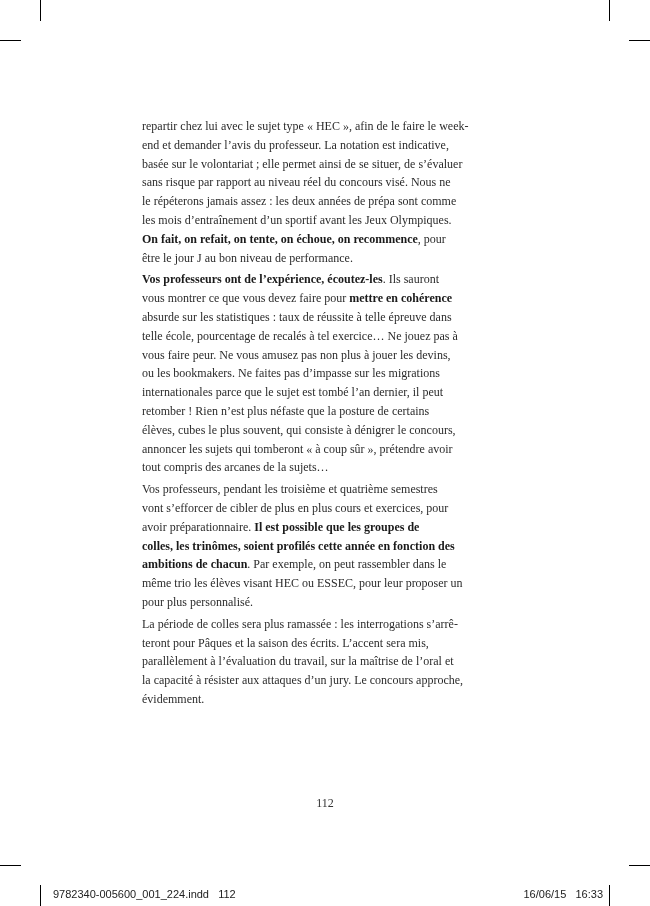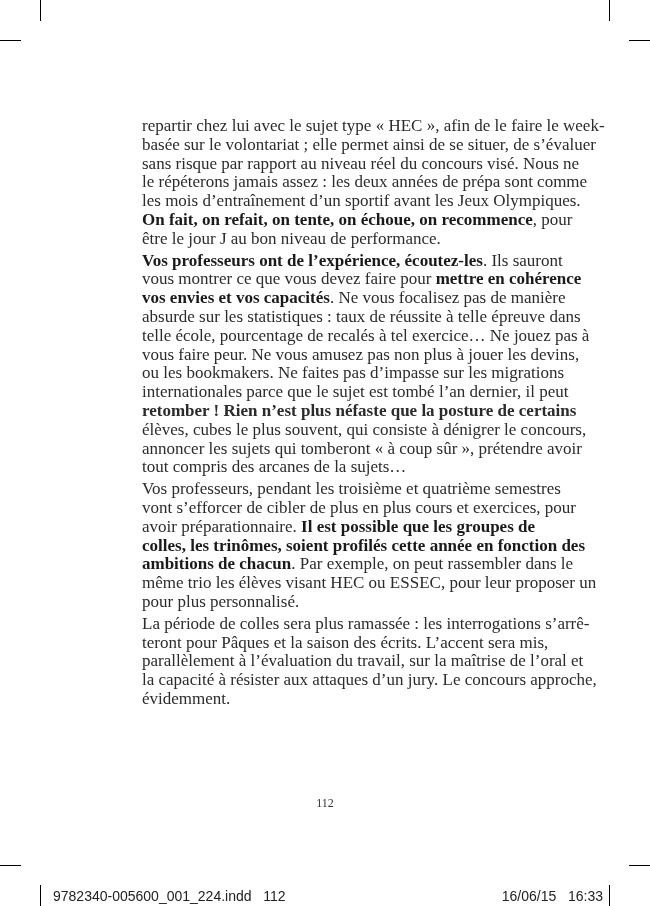--- a/index.html
+++ b/index.html
@@ -19,21 +19,21 @@
   }
   .crop.v { width: 1px; height: 21px; }
   .crop.h { width: 21px; height: 1px; }
 
   .text-block {
     position: absolute;
     left: 142px;
     top: 117px;
     width: 391px;
     font-family: "Liberation Serif", "DejaVu Serif", serif;
-    font-size: 17px;
+    font-size: 12px;
     color: #2b2b2b;
   }
   .para {
     margin: 0 0 3px 0;
   }
   .line {
     display: block;
     height: 18.8px;
     line-height: 18.8px;
     white-space: nowrap;
@@ -55,58 +55,58 @@
     top: 796px;
     text-align: center;
     font-family: "Liberation Serif", "DejaVu Serif", serif;
     font-size: 12px;
     color: #333;
   }
   .slug {
     position: absolute;
     top: 888px;
     font-family: "Liberation Sans", "DejaVu Sans", sans-serif;
-    font-size: 14px;
+    font-size: 11px;
     color: #222;
   }
   .slug.left { left: 53px; }
   .slug.right { right: 47px; }
 </style>
 </head>
 <body>
 
 <div class="crop v" style="left:40px; top:0;"></div>
 <div class="crop h" style="left:0; top:40px;"></div>
 <div class="crop v" style="left:609px; top:0;"></div>
 <div class="crop h" style="left:629px; top:40px;"></div>
 <div class="crop h" style="left:0; top:865px;"></div>
 <div class="crop v" style="left:40px; top:885px;"></div>
 <div class="crop h" style="left:629px; top:865px;"></div>
 <div class="crop v" style="left:609px; top:885px;"></div>
 
 <div class="text-block" id="text-block">
     <div class="para">
       <span class="line" style="white-space: normal; display: block; text-align: left; text-align-last: left;"><span style="white-space: nowrap; word-spacing: 0px;"><span>repartir chez lui avec le sujet type « HEC », afin de le faire le week-</span></span></span>
+      <span class="line" style="white-space: normal; display: block; text-align: left; text-align-last: left;"><span style="white-space: nowrap; word-spacing: 0px;"><span>end et demander l’avis du professeur. La notation est indicative,</span></span></span>
       <span class="line" style="white-space: normal; display: block; text-align: left; text-align-last: left;"><span style="white-space: nowrap; word-spacing: 0px;"><span>basée sur le volontariat ; elle permet ainsi de se situer, de s’évaluer</span></span></span>
       <span class="line" style="white-space: normal; display: block; text-align: left; text-align-last: left;"><span style="white-space: nowrap; word-spacing: 0px;"><span>sans risque par rapport au niveau réel du concours visé. Nous ne</span></span></span>
       <span class="line" style="white-space: normal; display: block; text-align: left; text-align-last: left;"><span style="white-space: nowrap; word-spacing: 0px;"><span>le répéterons jamais assez : les deux années de prépa sont comme</span></span></span>
       <span class="line" style="white-space: normal; display: block; text-align: left; text-align-last: left;"><span style="white-space: nowrap; word-spacing: 0px;"><span>les mois d’entraînement d’un sportif avant les Jeux Olympiques.</span></span></span>
       <span class="line" style="white-space: normal; display: block; text-align: left; text-align-last: left;"><span style="white-space: nowrap; word-spacing: 0px;"><b>On fait, on refait, on tente, on échoue, on recommence</b><span>, pour</span></span></span>
       <span class="line last" style="white-space: normal;"><span>être le jour J au bon niveau de performance.</span></span>
     </div>
     <div class="para">
       <span class="line" style="white-space: normal; display: block; text-align: left; text-align-last: left;"><span style="white-space: nowrap; word-spacing: 0.00223214px;"><b>Vos professeurs ont de l’expérience, écoutez-les</b><span>. Ils sauront</span></span></span>
       <span class="line" style="white-space: normal; display: block; text-align: center; text-align-last: left;"><span style="white-space: nowrap; word-spacing: 0px;"><span>vous montrer ce que vous devez faire pour </span><b>mettre en cohérence</b></span></span>
-      <span class="line" style="white-space: normal; display: block; text-align: left; text-align-last: left;"><span style="white-space: nowrap; word-spacing: -0.0015625px;"><b>vos envies et vos capacités</b><span>. Ne vous focalisez pas de manière</span></span></span>
       <span class="line" style="white-space: normal; display: block; text-align: left; text-align-last: left;"><span style="white-space: nowrap; word-spacing: 0px;"><span>absurde sur les statistiques : taux de réussite à telle épreuve dans</span></span></span>
       <span class="line" style="white-space: normal; display: block; text-align: left; text-align-last: left;"><span style="white-space: nowrap; word-spacing: 0px;"><span>telle école, pourcentage de recalés à tel exercice… Ne jouez pas à</span></span></span>
       <span class="line" style="white-space: normal; display: block; text-align: left; text-align-last: left;"><span style="white-space: nowrap; word-spacing: 0px;"><span>vous faire peur. Ne vous amusez pas non plus à jouer les devins,</span></span></span>
       <span class="line" style="white-space: normal; display: block; text-align: left; text-align-last: left;"><span style="white-space: nowrap; word-spacing: 0px;"><span>ou les bookmakers. Ne faites pas d’impasse sur les migrations</span></span></span>
       <span class="line" style="white-space: normal; display: block; text-align: left; text-align-last: left;"><span style="white-space: nowrap; word-spacing: 0px;"><span>internationales parce que le sujet est tombé l’an dernier, il peut</span></span></span>
-      <span class="line" style="white-space: normal; display: block; text-align: right; text-align-last: left; font-weight: bold;"><span style="white-space: nowrap; word-spacing: 0px;"><span>retomber ! Rien n’est plus néfaste que la posture de certains</span></span></span>
+      <span class="line" style="white-space: normal; display: block; text-align: right; text-align-last: left;"><span style="white-space: nowrap; word-spacing: 0px;"><span>retomber ! Rien n’est plus néfaste que la posture de certains</span></span></span>
       <span class="line" style="white-space: normal; display: block; text-align: left; text-align-last: left;"><span style="white-space: nowrap; word-spacing: 0px;"><span>élèves, cubes le plus souvent, qui consiste à dénigrer le concours,</span></span></span>
       <span class="line" style="white-space: normal; display: block; text-align: left; text-align-last: left;"><span style="white-space: nowrap; word-spacing: 0px;"><span>annoncer les sujets qui tomberont « à coup sûr », prétendre avoir</span></span></span>
       <span class="line last" style="white-space: normal;"><span>tout compris des arcanes de la sujets…</span></span>
     </div>
     <div class="para">
       <span class="line" style="white-space: normal; display: block; text-align: left; text-align-last: left;"><span style="white-space: nowrap; word-spacing: 0px; font-family: Liberation Serif, serif;"><span>Vos professeurs, pendant les troisième et quatrième semestres</span></span></span>
       <span class="line" style="white-space: normal; display: block; text-align: left; text-align-last: left;"><span style="white-space: nowrap; word-spacing: 0px;"><span>vont s’efforcer de cibler de plus en plus cours et exercices, pour</span></span></span>
       <span class="line" style="white-space: normal; display: block; text-align: left; text-align-last: left;"><span style="white-space: nowrap; word-spacing: 0.00195312px;"><span>avoir préparationnaire. </span><b>Il est possible que les groupes de</b></span></span>
       <span class="line" style="white-space: normal; display: block; text-align: left; text-align-last: left;"><span style="white-space: nowrap; word-spacing: 0px;"><b>colles, les trinômes, soient profilés cette année en fonction des</b></span></span>
       <span class="line" style="white-space: normal; display: block; text-align: left; text-align-last: left;"><span style="white-space: nowrap; word-spacing: 0px;"><b>ambitions de chacun</b><span>. Par exemple, on peut rassembler dans le</span></span></span>

